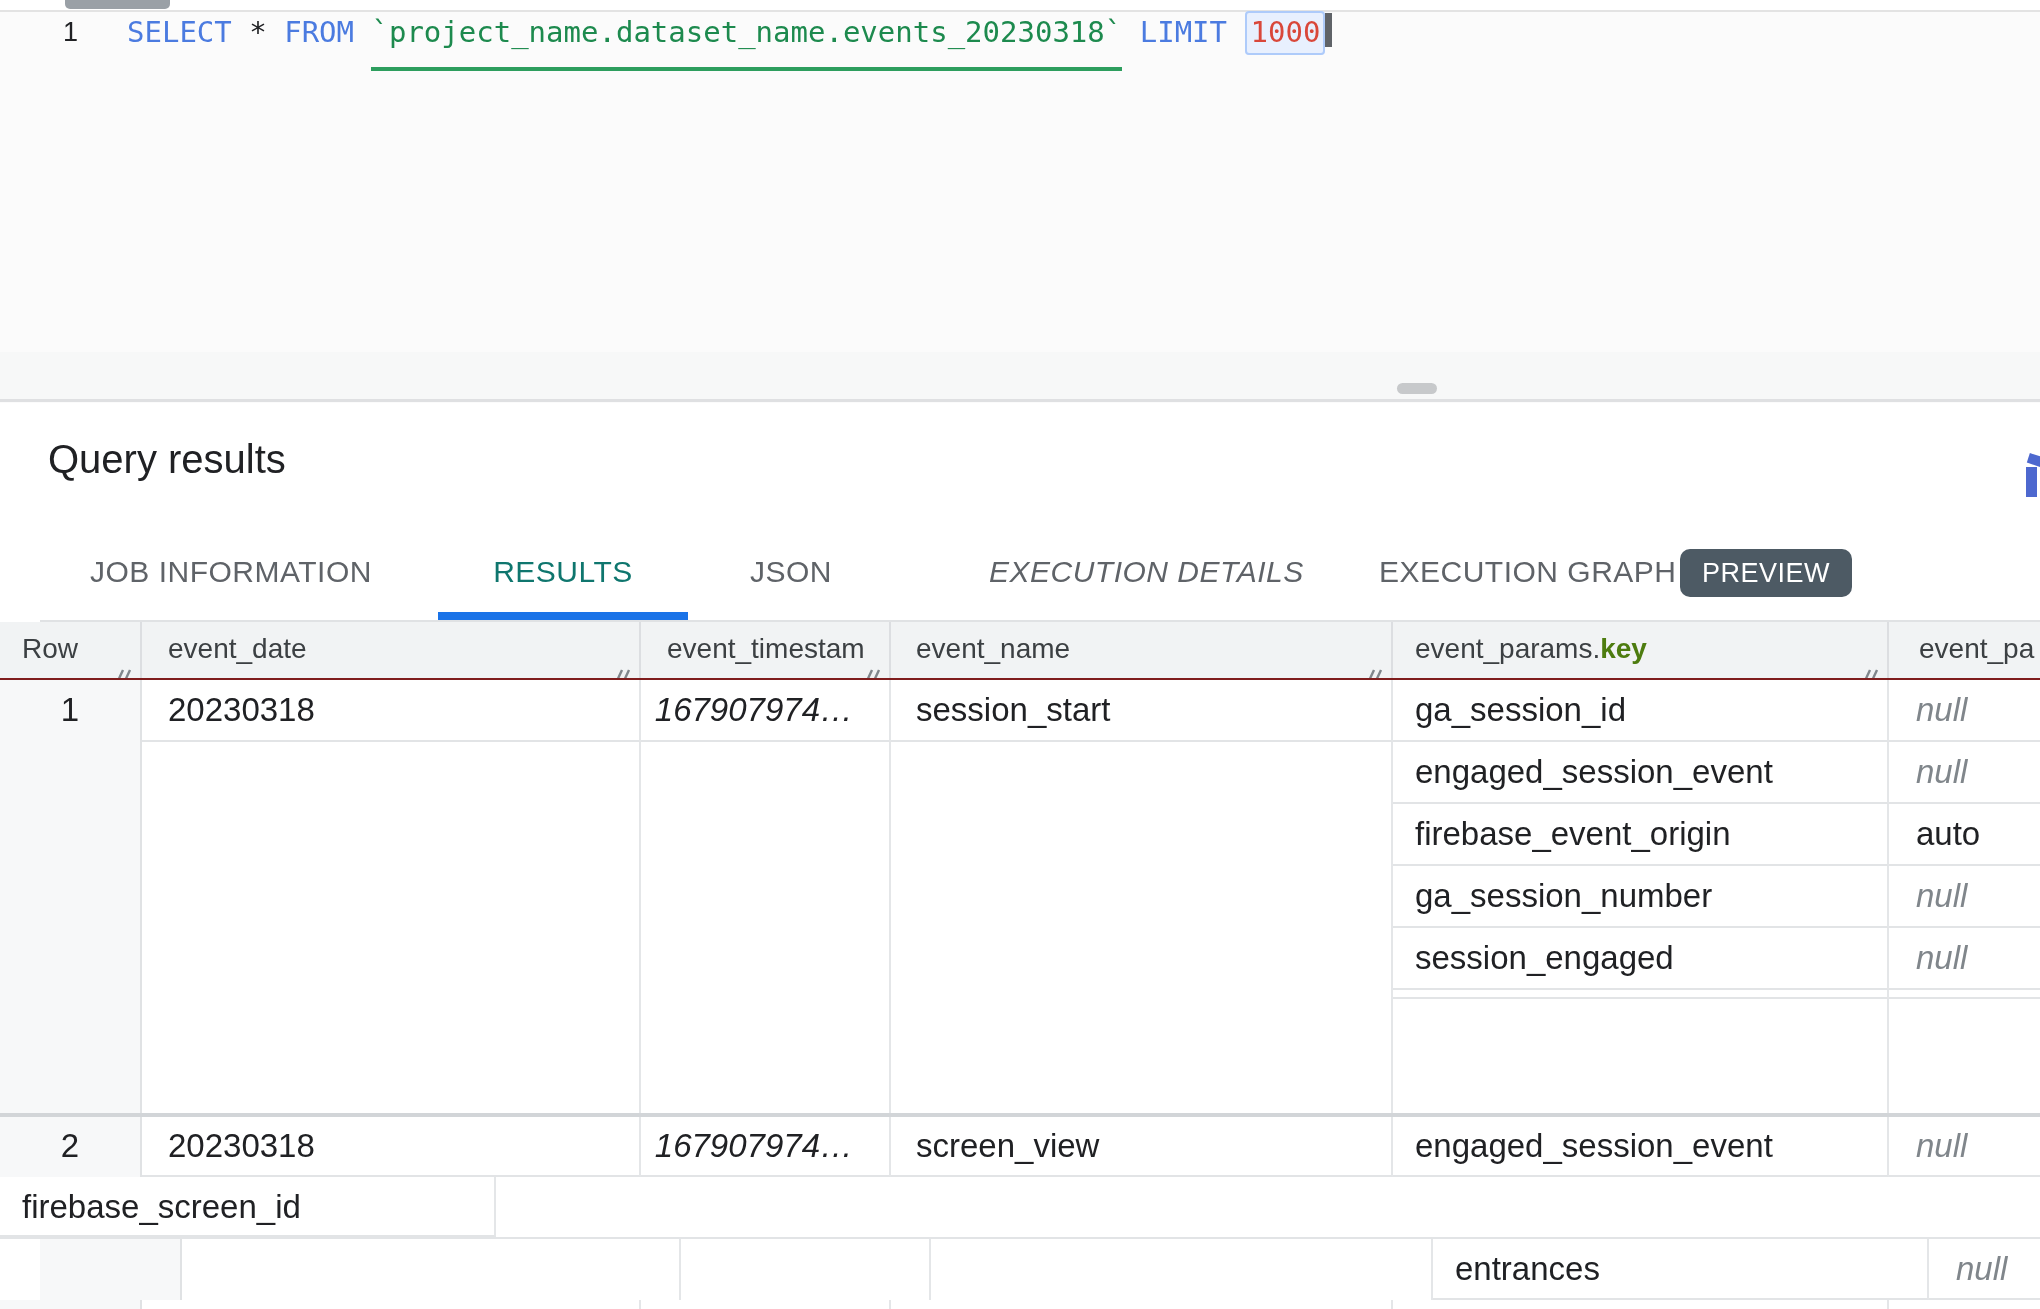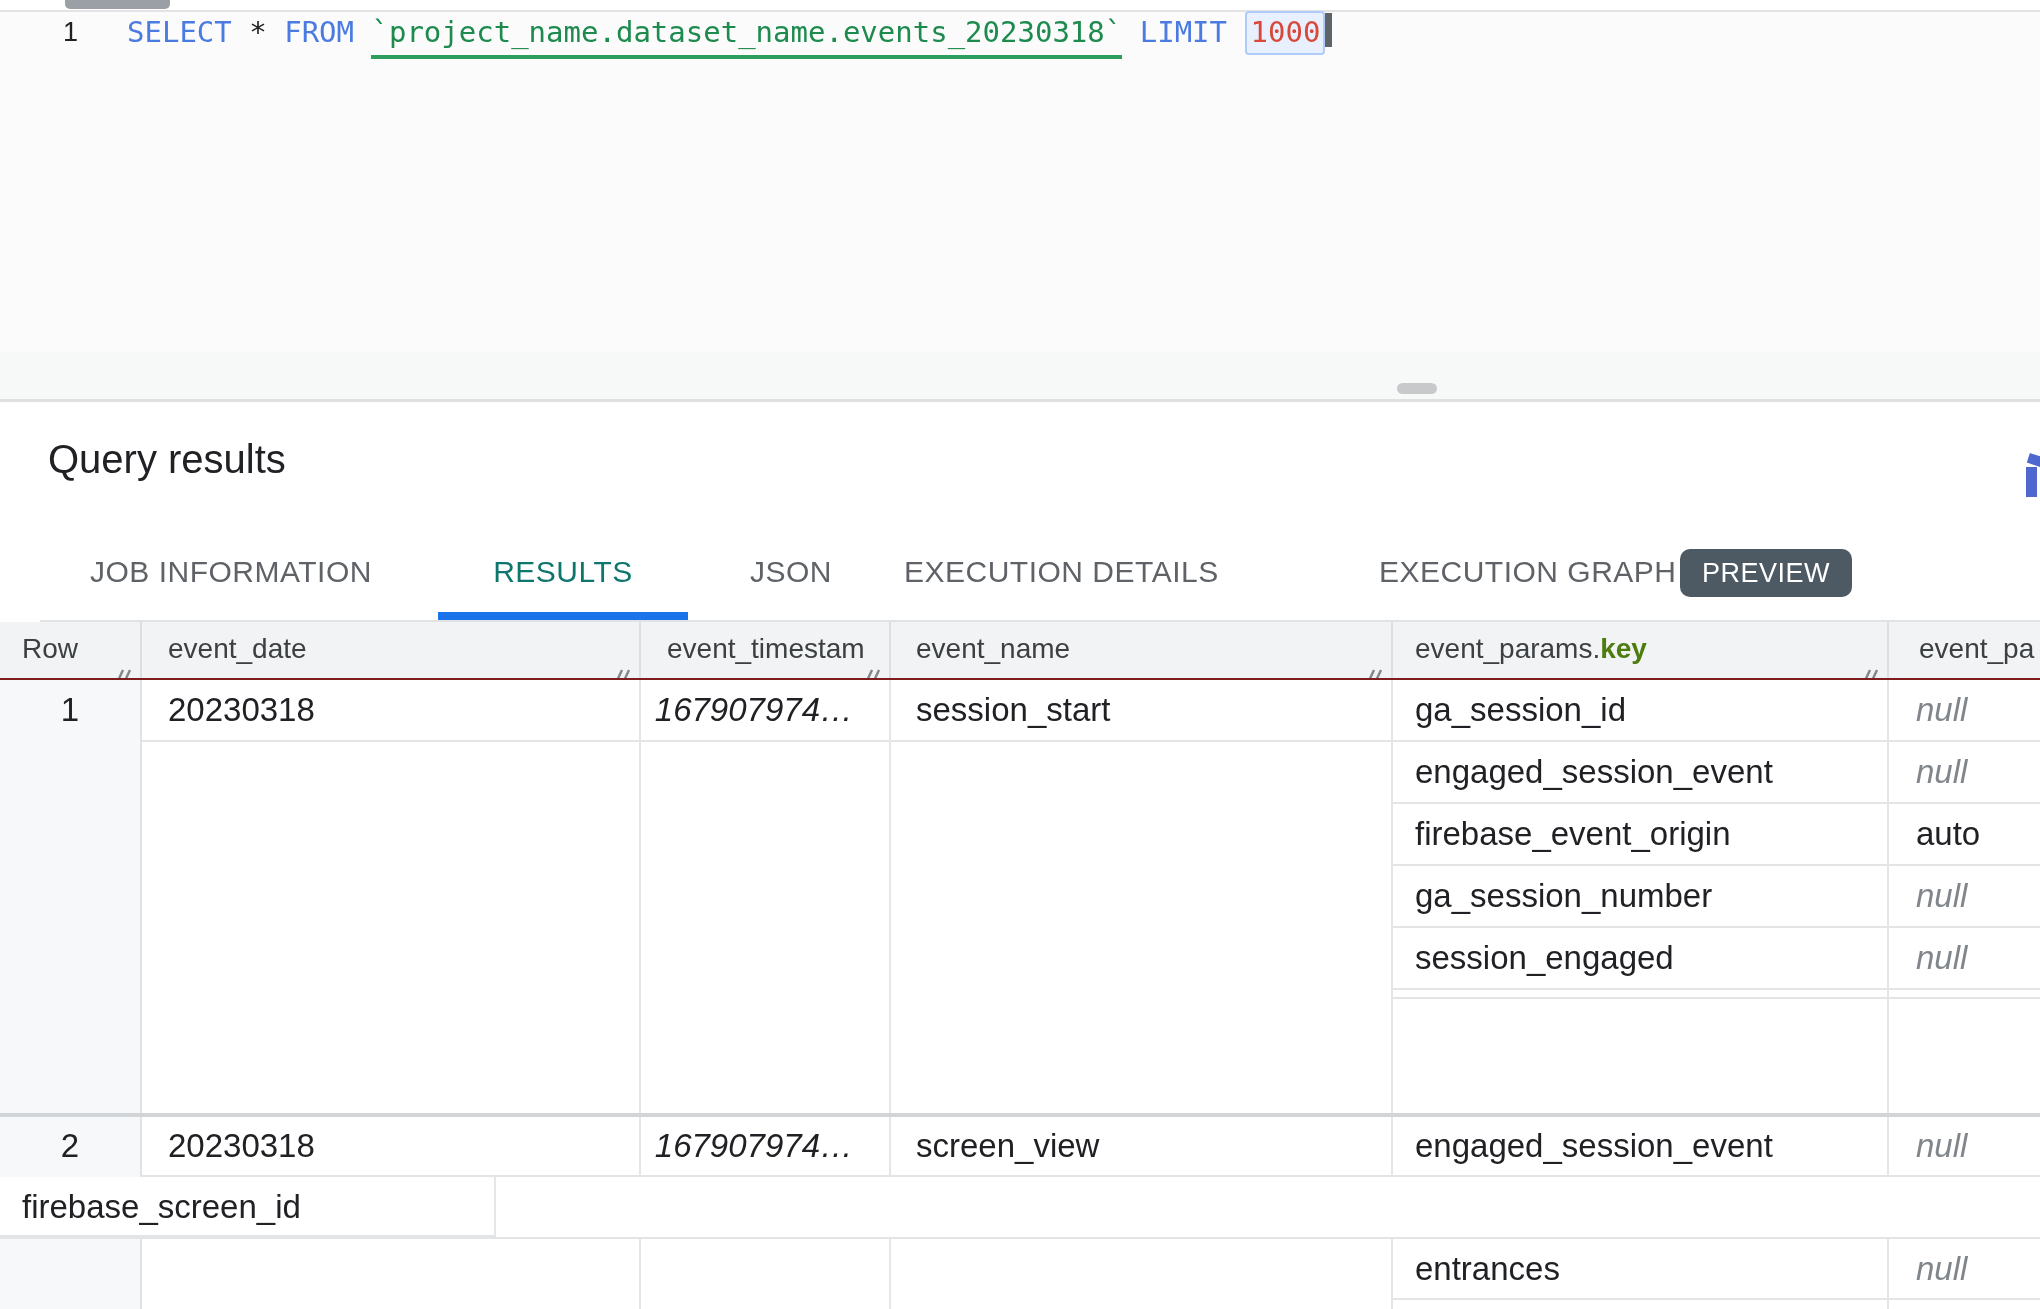--- a/index.html
+++ b/index.html
@@ -11,40 +11,40 @@
   .editor-topstrip{position:absolute;left:0;top:0;width:100%;height:10px;background:#fff;
         border-bottom:2px solid #e3e3e3;box-sizing:content-box;}
   .scrollbar-frag{position:absolute;left:65px;top:0;width:105px;height:9px;background:#9aa0a6;
         border-radius:0 0 5px 5px;}
   .line-number{position:absolute;left:0;top:10px;width:78px;text-align:right;
         font-size:27px;line-height:44px;color:#202124;}
   .code-line{position:absolute;left:127px;top:10px;font-family:"DejaVu Sans Mono",monospace;
         font-size:29px;line-height:44px;white-space:pre;}
   .tok-kw{color:#4b7be0;}
   .tok-star{color:#202124;}
-  .tok-id{color:#1d8a4e;border-bottom:4px solid #2d9e5e;padding-bottom:6px;}
+  .tok-id{color:#1d8a4e;border-bottom:4px solid #2d9e5e;padding-bottom:18px;}
   .tok-num{color:#d9473a;background:#e8f0fe;border:2px solid #aecbfa;border-radius:4px;
         padding:2px 3px 4px 4px;}
   .cursor{display:inline-block;width:7px;height:34px;background:#5f6368;vertical-align:-5px;}
   .editor-bottomstrip{position:absolute;left:0;top:352px;width:100%;height:47px;background:#f7f8f8;
         border-bottom:3px solid #dfe0e2;box-sizing:content-box;}
   .drag-pill{position:absolute;left:1397px;top:31px;width:40px;height:11px;border-radius:6px;
         background:#c7c9cb;}
 
   
   .results{position:absolute;left:0;top:403px;width:2040px;height:906px;background:#fff;}
   .results-title{position:absolute;left:48px;top:34px;font-size:40px;font-weight:400;color:#202124;}
   .save-icon{position:absolute;right:0;top:50px;width:14px;height:46px;overflow:hidden;}
 
   .tabbar{position:absolute;left:0;top:127px;width:100%;height:90px;border-bottom:2px solid #e0e2e4;margin-left:40px;}
   .tab{position:absolute;top:0;height:84px;line-height:84px;font-size:30px;font-weight:500;
         letter-spacing:.5px;color:#5f6368;white-space:nowrap;cursor:default;}
   .tab.active{color:#0f766e;}
   .tab-0{left:50px;} .tab-1{left:398px;width:250px;text-align:center;}
-  .tab-2{left:701px;width:100px;text-align:center;} .tab-3{left:864px;} .tab-4{left:1339px;}
+  .tab-2{left:701px;width:100px;text-align:center;} .tab-3{left:949px;font-style:italic;} .tab-4{left:1339px;}
   .tab-underline{position:absolute;left:398px;bottom:0;width:250px;height:8px;background:#1a73e8;}
   .preview-badge{position:absolute;left:1640px;top:19px;height:48px;line-height:48px;
         padding:0 22px;border-radius:10px;background:#4d5a64;color:#fff;font-size:27px;
         font-weight:500;letter-spacing:.5px;}
 
   
   .table{position:absolute;left:0;top:219px;width:2040px;}
   .thead{display:flex;height:58px;background:#f1f3f4;border-bottom:2px solid #7f1d1d;box-sizing:border-box;}
   .th{position:relative;box-sizing:border-box;border-right:2px solid #dcdee1;font-size:28px;
         color:#3c4043;line-height:54px;white-space:nowrap;overflow:hidden;}
@@ -191,21 +191,21 @@
             <div class="cell w5 hline pl27 null-val">null</div>
           </div>
           <div class="vrow" style="height: 62px; line-height: 60px; flex-direction: column;">
             <div class="cell w0 gutter"></div>
             <div class="cell w1 vline"></div>
             <div class="cell w2 vline"></div>
             <div class="cell w3 vline"></div>
             <div class="cell w4 vline hline pl22">firebase_screen_id</div>
             <div class="cell w5 hline pl27 null-val">null</div>
           </div>
-          <div class="vrow" style="height: 61px; line-height: 59px;">
+          <div class="vrow" style="height: 61px; line-height: 59px; padding-left: 40px;">
             <div class="cell w0 gutter"></div>
             <div class="cell w1 vline"></div>
             <div class="cell w2 vline"></div>
             <div class="cell w3 vline"></div>
             <div class="cell w4 vline hline pl22">entrances</div>
             <div class="cell w5 hline pl27 null-val">null</div>
           </div>
           <div class="vrow" style="height: 9px; line-height: 7px;">
             <div class="cell w0 gutter"></div>
             <div class="cell w1 vline"></div>

